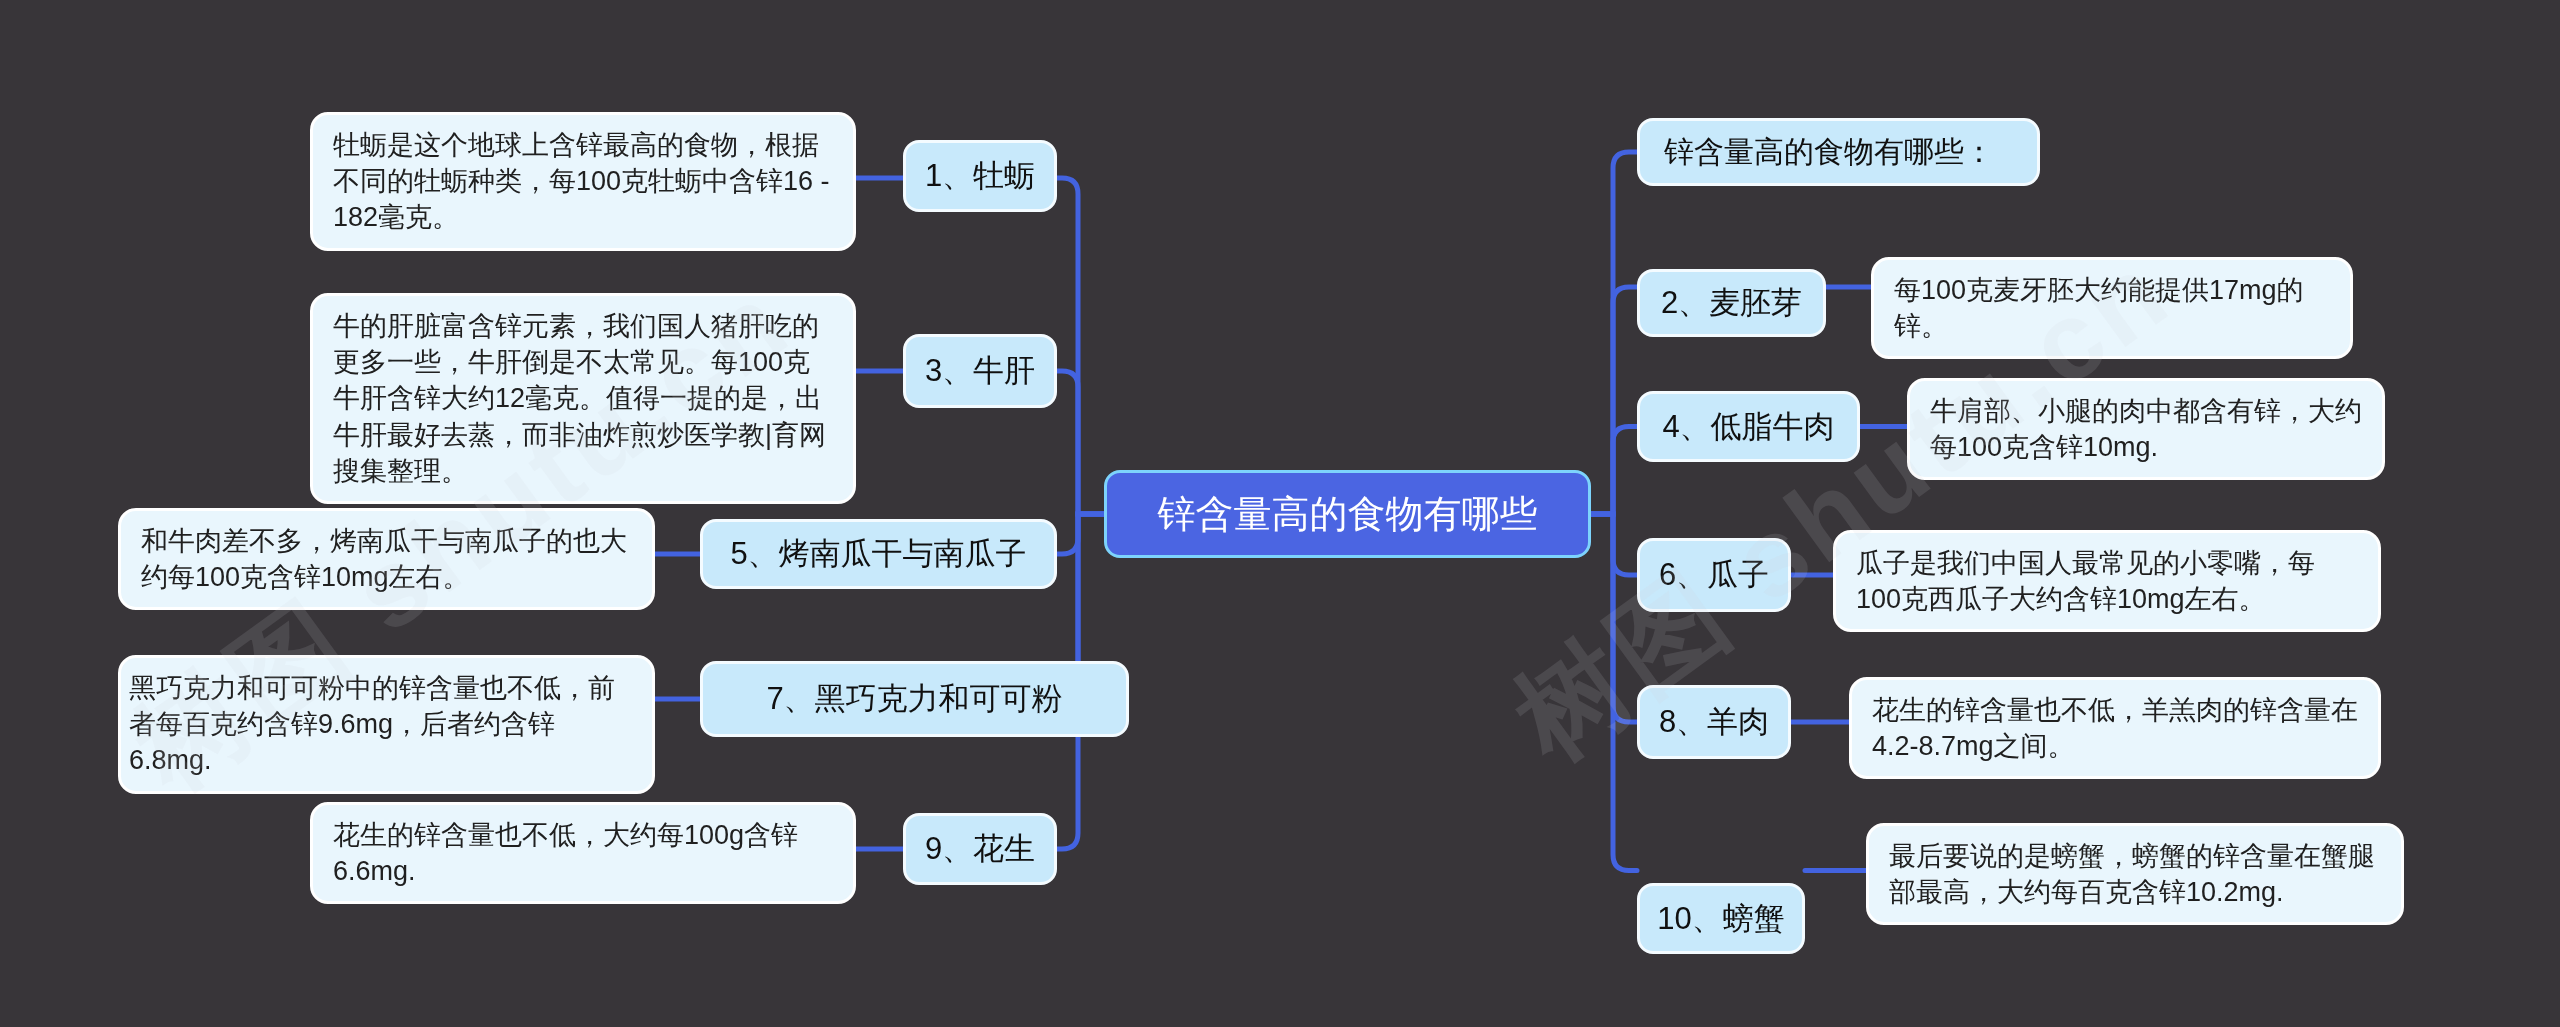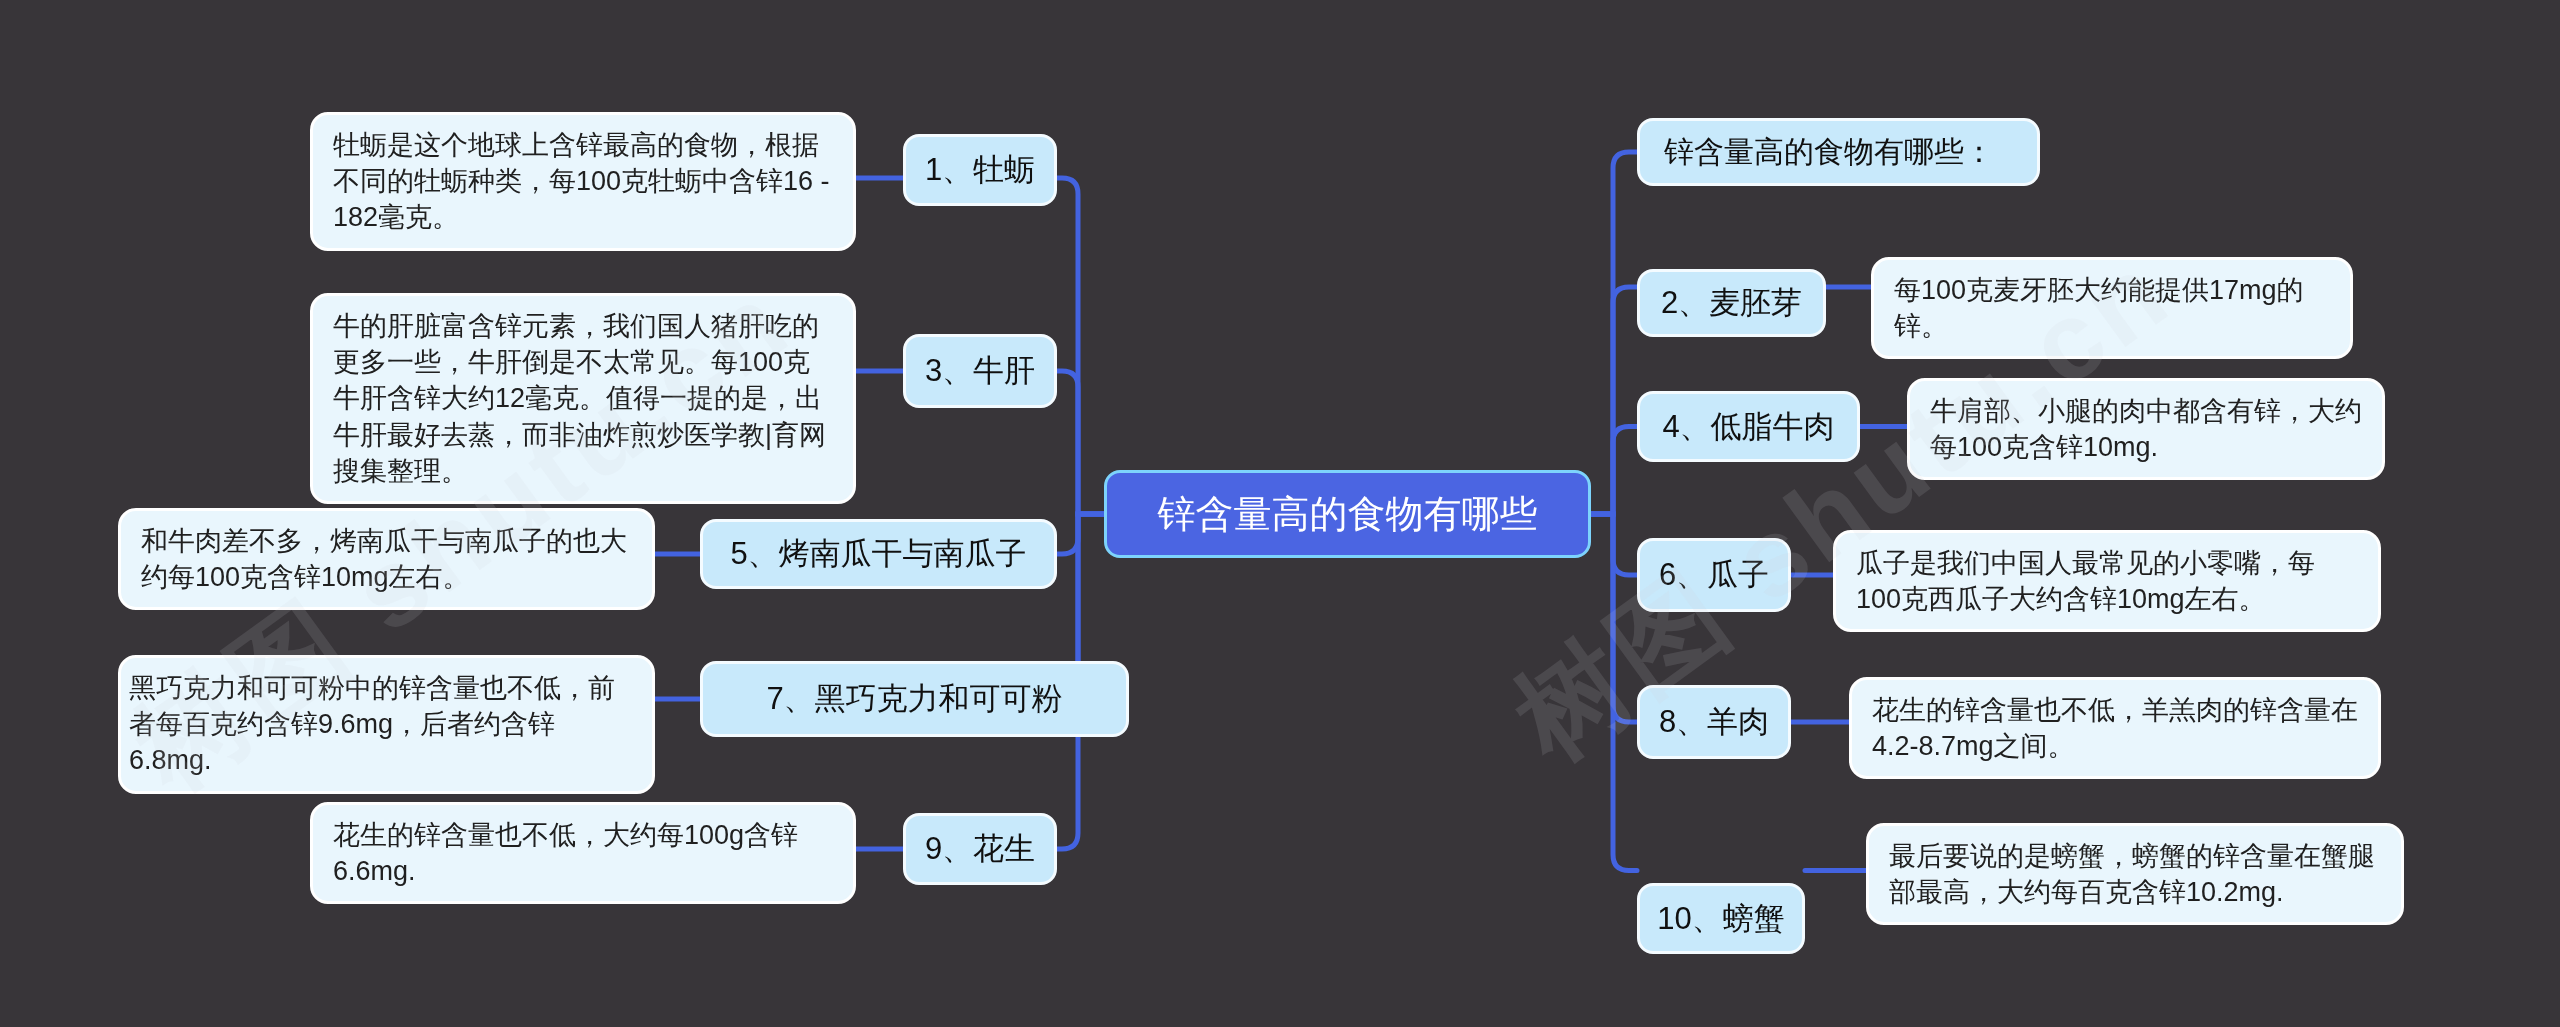--- a/index.html
+++ b/index.html
@@ -88,21 +88,21 @@
     </svg>
 
   <div class="node central" id="central" style="left:1104px;top:470px;width:487px;height:88px;">锌含量高的食物有哪些</div>
 
   <div class="node note" id="noteL0" style="left:310px;top:112px;width:546px;min-height:126px;">牡蛎是这个地球上含锌最高的食物，根据不同的牡蛎种类，每100克牡蛎中含锌16 - 182毫克。</div>
   <div class="node note" id="noteL1" style="left:310px;top:293px;width:546px;min-height:160px;">牛的肝脏富含锌元素，我们国人猪肝吃的更多一些，牛肝倒是不太常见。每100克牛肝含锌大约12毫克。值得一提的是，出牛肝最好去蒸，而非油炸煎炒医学教|育网搜集整理。</div>
   <div class="node note" id="noteL2" style="left:118px;top:508px;width:537px;min-height:88px;">和牛肉差不多，烤南瓜干与南瓜子的也大约每100克含锌10mg左右。</div>
   <div class="node note" id="noteL3" style="left:118px;top:655px;width:537px;min-height:88px;padding-left:8px;">黑巧克力和可可粉中的锌含量也不低，前者每百克约含锌9.6mg，后者约含锌6.8mg.</div>
   <div class="node note" id="noteL4" style="left:310px;top:802px;width:546px;min-height:94px;">花生的锌含量也不低，大约每100g含锌6.6mg.</div>
 
-  <div class="node topic" id="topicL0" style="left:903px;top:134px;width:154px;height:72px;">1、牡蛎</div>
+  <div class="node topic" id="topicL0" style="left:903px;top:140px;width:154px;height:72px;">1、牡蛎</div>
   <div class="node topic" id="topicL1" style="left:903px;top:334px;width:154px;height:74px;">3、牛肝</div>
   <div class="node topic" id="topicL2" style="left:700px;top:519px;width:357px;height:70px;">5、烤南瓜干与南瓜子</div>
   <div class="node topic" id="topicL3" style="left:700px;top:661px;width:429px;height:76px;">7、黑巧克力和可可粉</div>
   <div class="node topic" id="topicL4" style="left:903px;top:813px;width:154px;height:72px;">9、花生</div>
 
   <div class="node topic left-title" id="rtitle" style="left:1637px;top:118px;width:403px;height:68px;">锌含量高的食物有哪些：</div>
 
   <div class="node topic" id="topicR0" style="left:1637px;top:253px;width:189px;height:68px;margin-top:16px;">2、麦胚芽</div>
   <div class="node topic" id="topicR1" style="left:1637px;top:391px;width:223px;height:71px;">4、低脂牛肉</div>
   <div class="node topic" id="topicR2" style="left:1637px;top:538px;width:154px;height:74px;">6、瓜子</div>

